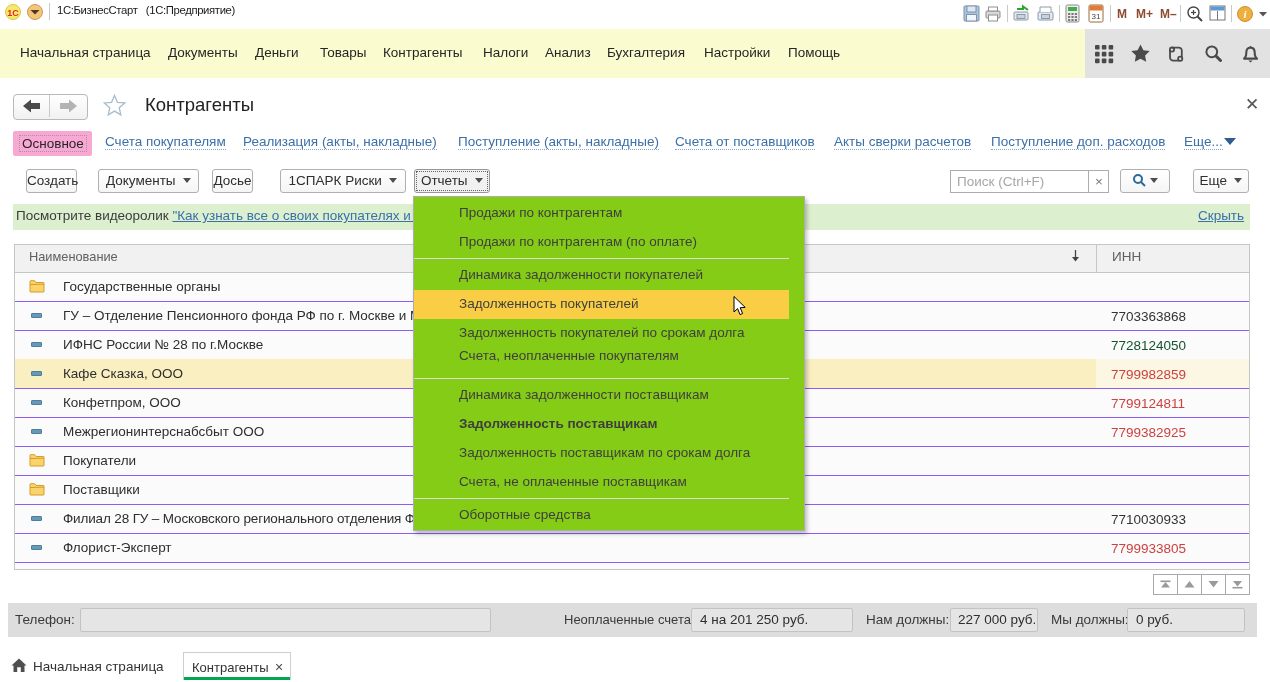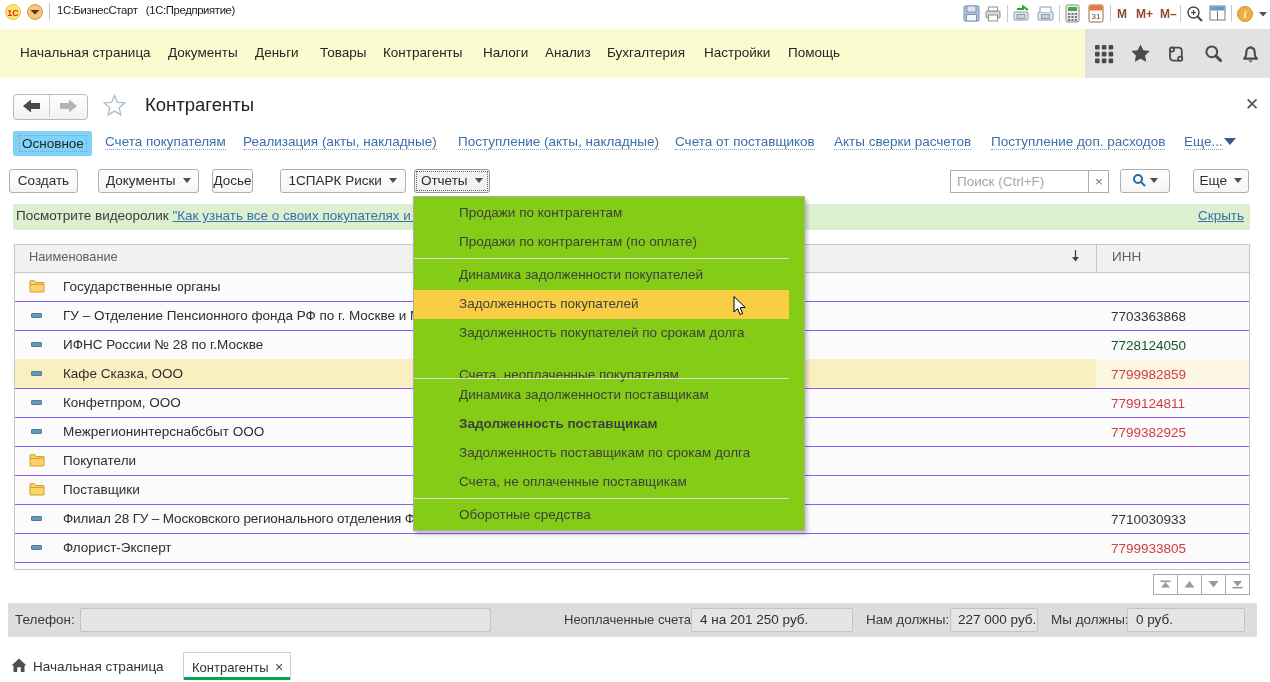--- a/index.html
+++ b/index.html
@@ -13,21 +13,21 @@
 #menubar{left:0;top:29px;width:1270px;height:49px;background:#fbfbd0}
 .mitem{top:45px;font-size:13.5px;color:#262626;white-space:nowrap}
 #menuright{left:1085px;top:29px;width:185px;height:49px;background:#e2e2e2}
 
 #navgrp{left:13px;top:94px;width:73px;height:24px;border:1px solid #b9b9b9;border-radius:4px;
   background:linear-gradient(#ffffff,#f1f1f1)}
 #navdiv{left:49px;top:95px;width:1px;height:22px;background:#c9c9c9}
 #pagetitle{left:145px;top:94px;font-size:18.5px;color:#222}
 #closex{left:1245px;top:94px;font-size:17px;color:#555}
 
-#tab0{left:13px;top:131px;width:79px;height:25px;background:#7dd3fc;border-radius:2px}
+#tab0{left:13px;top:131px;width:79px;height:25px;background:#f9a8d4;border-radius:2px}
 #tab0 span{position:absolute;left:6px;top:4px;color:#262626;border:1px dotted #9a9a9a;padding:0 2px}
 .tlink{top:135px;color:#3b70a8;white-space:nowrap;border-bottom:1px dotted #84a5c9;line-height:14px}
 
 .btn{top:169px;height:24px;border:1px solid #b0b0b0;border-radius:3px;background:linear-gradient(#ffffff,#f5f5f5);
   box-sizing:border-box;text-align:center;color:#2e2e2e;white-space:nowrap}
 .btn .t{position:absolute;width:100%;left:0;top:3px}
 .caret{display:inline-block;width:0;height:0;border-left:4px solid transparent;border-right:4px solid transparent;
   border-top:5px solid #4e4e4e;vertical-align:2px}
 
 #green{left:13px;top:204px;width:1237px;height:26px;background:#dcefcf}
@@ -201,21 +201,21 @@
   </div>
 <div class="a tlink" style="left:105px">Счета покупателям</div>
 <div class="a tlink" style="left:243px">Реализация (акты, накладные)</div>
 <div class="a tlink" style="left:458px">Поступление (акты, накладные)</div>
 <div class="a tlink" style="left:675px">Счета от поставщиков</div>
 <div class="a tlink" style="left:834px">Акты сверки расчетов</div>
 <div class="a tlink" style="left:991px">Поступление доп. расходов</div>
 <div class="a tlink" style="left:1184px">Еще...</div>
 <div class="a" style="left:1224px;top:138px;width:0;height:0;border-left:6px solid transparent;border-right:6px solid transparent;border-top:7px solid #2e5f8f"></div>
 
-<div class="a btn" style="left:9px;width:69px">
+<div class="a btn" style="left:26px;width:51px">
     <span class="t">Создать</span>
   </div>
 <div class="a btn" style="left:98px;width:101px">
     <span class="t">Документы &nbsp;<span class="caret"></span></span>
   </div>
 <div class="a btn" style="left:212px;width:41px">
     <span class="t">Досье</span>
   </div>
 <div class="a btn" style="left:280px;width:126px">
     <span class="t">1СПАРК Риски &nbsp;<span class="caret"></span></span>
@@ -365,21 +365,21 @@
     <div class="ddsep" style="top:61px"></div>
     <div class="dditem" style="top:64px;">
       <span>Динамика задолженности покупателей</span>
     </div>
     <div class="dditem" style="top:122px;">
       <span>Задолженность покупателей по срокам долга</span>
     </div>
     <div class="dditem" style="top:93px;background:#f9ce45">
       <span>Задолженность покупателей</span>
     </div>
-    <div class="dditem" style="top:164px;text-align:center;">
+    <div class="dditem" style="top:145px;text-align:center;">
       <span>Счета, неоплаченные покупателям</span>
     </div>
     <div class="ddsep" style="top:181px"></div>
     <div class="dditem" style="top:184px;">
       <span>Динамика задолженности поставщикам</span>
     </div>
     <div class="dditem" style="top:213px;font-weight:bold;">
       <span>Задолженность поставщикам</span>
     </div>
     <div class="dditem" style="top:242px;text-decoration:underline;">

